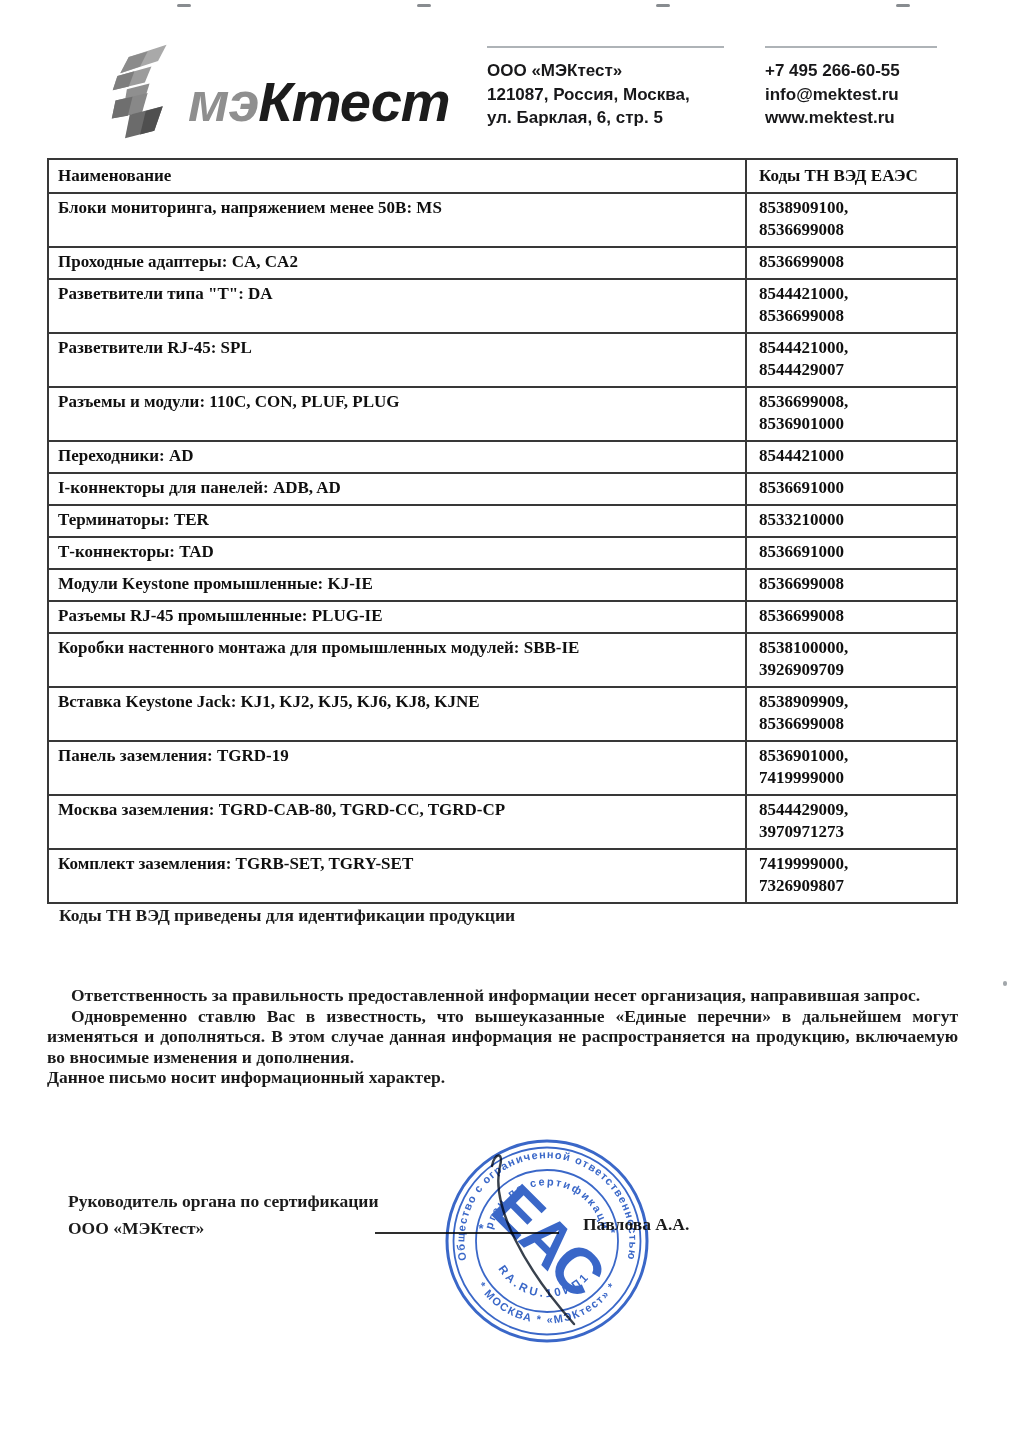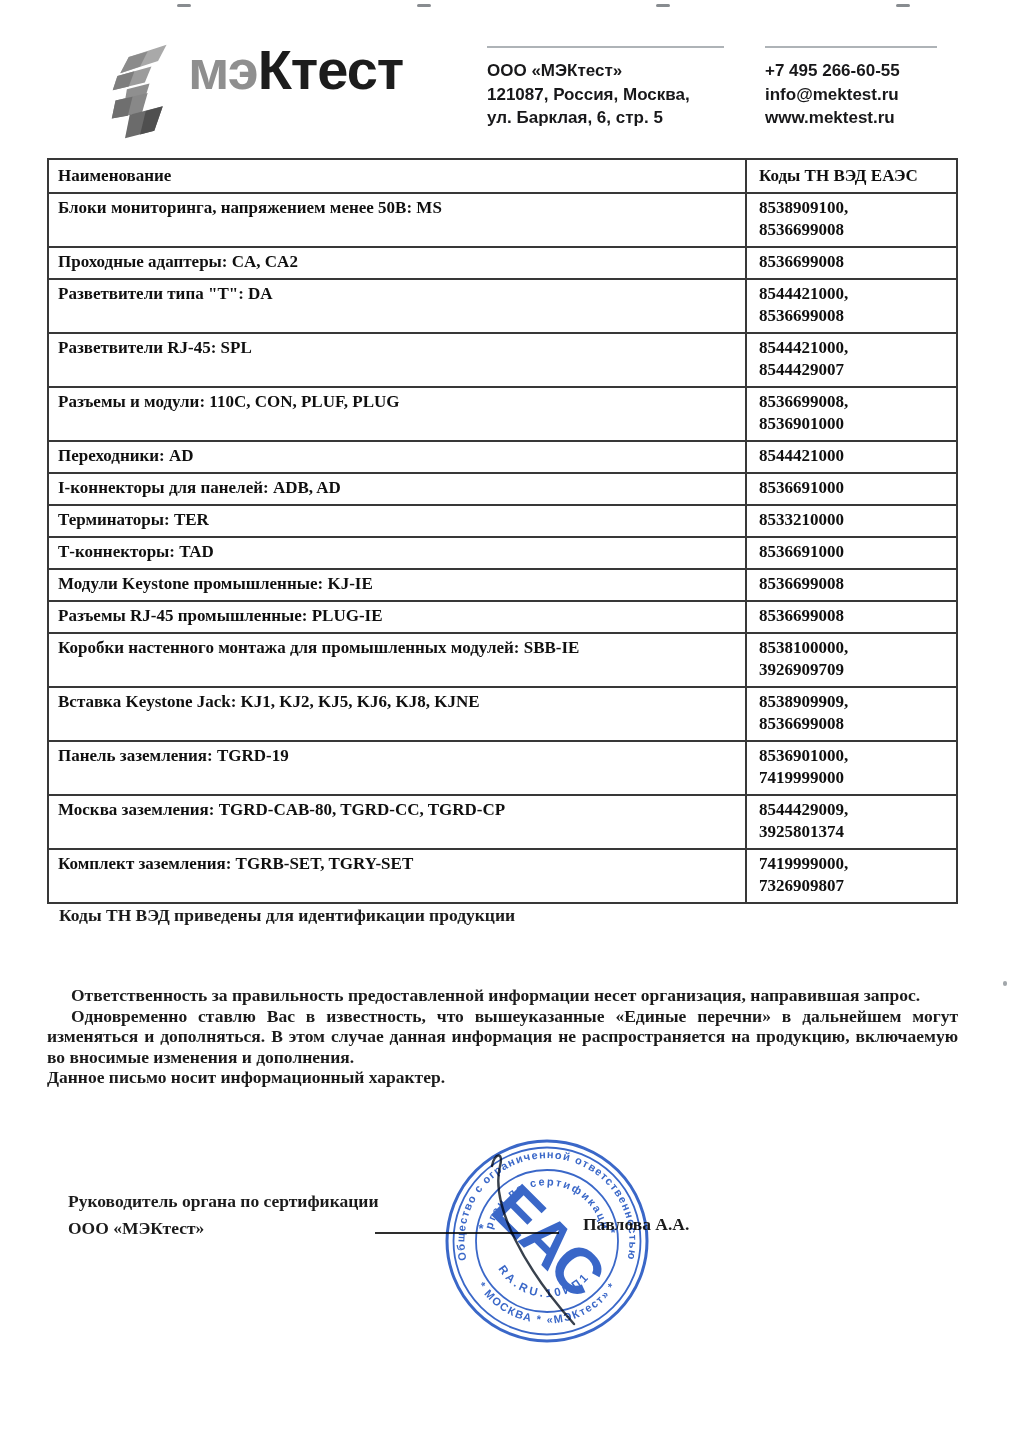--- a/index.html
+++ b/index.html
@@ -5,21 +5,21 @@
   * { margin:0; padding:0; box-sizing:border-box; }
   html,body { width:1024px; height:1449px; background:#ffffff; }
   .page { position:relative; width:1024px; height:1449px; background:#ffffff; overflow:hidden;
           color:#1b1b1b; font-family:"Liberation Serif", serif; }
 
   
   .scan-dash { position:absolute; top:4px; height:3px; width:14px; background:#60666b; border-radius:2px; opacity:.75; }
   .scan-dot  { position:absolute; left:1003px; top:981px; width:4px; height:5px; background:#8b9196; border-radius:2px; opacity:.8; }
 
   
-  .logo { position:absolute; left:104px; top:42px; height:102px; display:flex; align-items:flex-start; }
+  .logo { position:absolute; left:104px; top:42px; height:102px; display:flex; align-items:flex-end;font-style:italic; }
   .logo-text { margin-left:8px; font-family:"Liberation Sans", sans-serif; font-size:56px; font-weight:700; letter-spacing:-1px; line-height:1; padding-bottom:14px; }
   .logo-gray  { color:#8f8f8f; }
   .logo-black { color:#1c1c1c; }
 
   .hdr-rule { position:absolute; top:46px; height:2px; background:#aeb3b7; }
   .hdr-rule-1 { left:487px; width:237px; }
   .hdr-rule-2 { left:765px; width:172px; }
 
   .company, .contacts { position:absolute; top:59px; font-family:"Liberation Sans", sans-serif;
         font-size:17px; line-height:23.5px; font-weight:700; color:#18181a; }
@@ -202,21 +202,21 @@
       <td class="codes-cell">
             <div>8536901000,</div>
             <div>7419999000</div>
           </td>
     </tr>
 
     <tr>
       <td class="name-cell">Москва заземления: TGRD-CAB-80, TGRD-CC, TGRD-CP</td>
       <td class="codes-cell">
             <div>8544429009,</div>
-            <div>3925801374</div>
+            <div>3970971273</div>
           </td>
     </tr>
 
     <tr>
       <td class="name-cell">Комплект заземления: TGRB-SET, TGRY-SET</td>
       <td class="codes-cell">
             <div>7419999000,</div>
             <div>7326909807</div>
           </td>
     </tr>

